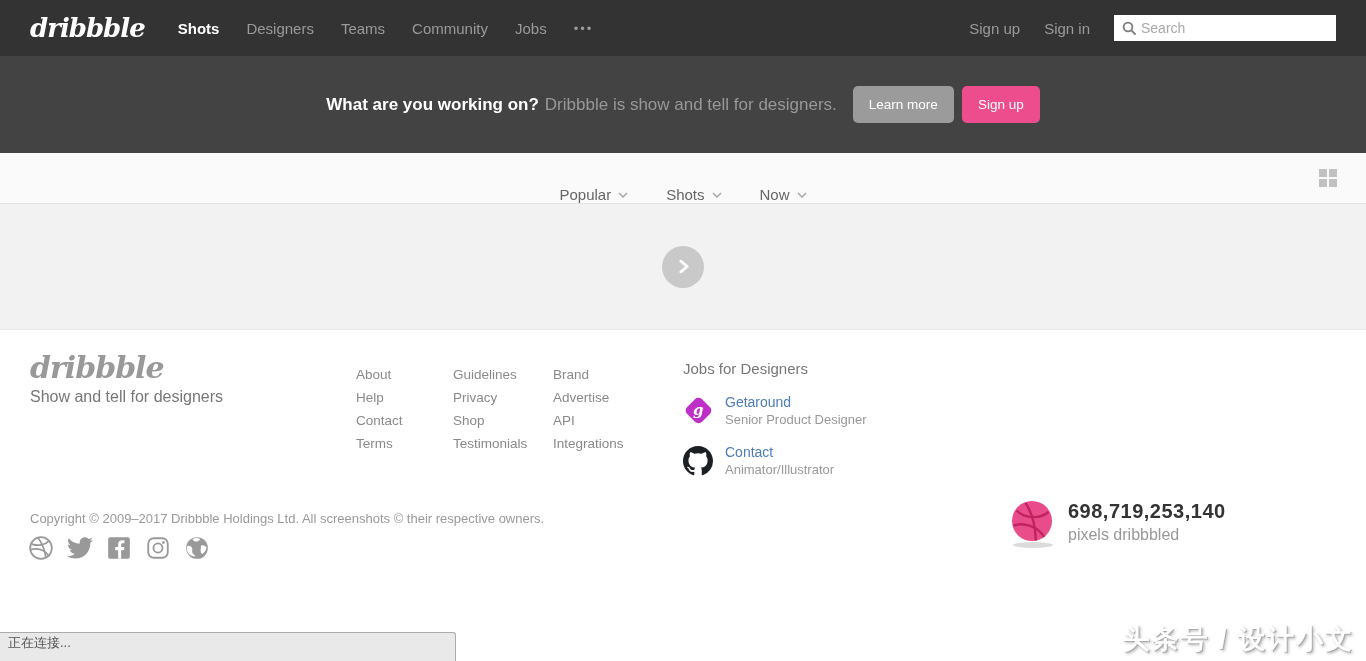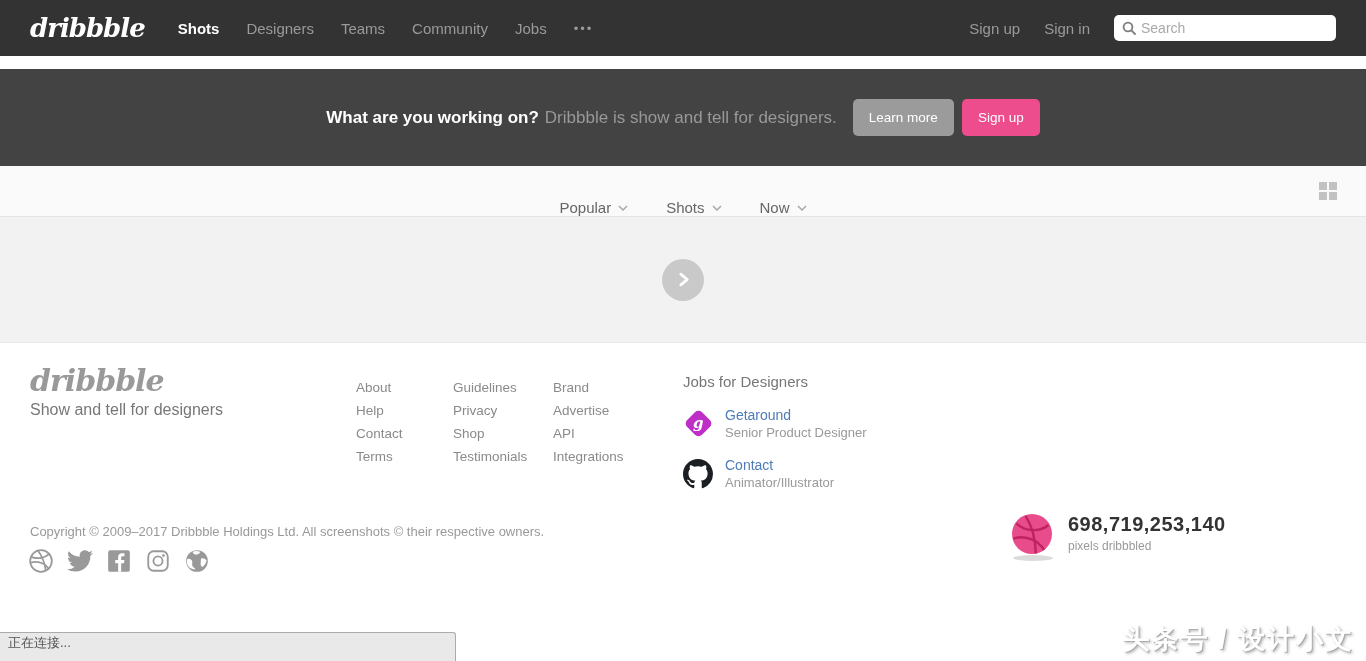--- a/index.html
+++ b/index.html
@@ -18,32 +18,32 @@
     letter-spacing:-1px; cursor:pointer;
   }
   .topnav .script-logo { color:#ffffff; font-size:26px; }
   .topnav-items { display:flex; align-items:center; gap:27px; margin-left:33px; list-style:none; }
   .topnav-items li { font-size:15px; color:#9a9a9a; cursor:pointer; }
   .topnav-items li.active { color:#ffffff; font-weight:bold; }
   .ellipsis { color:#9a9a9a; font-size:13px; letter-spacing:2px; cursor:pointer; margin-left:27px; }
   .topnav-right { margin-left:auto; display:flex; align-items:center; gap:24px; }
   .auth-link { font-size:15px; color:#9a9a9a; cursor:pointer; }
   .searchbox {
-    width:222px; height:26px; background:#ffffff; border-radius:5px;
+    width:222px; height:26px; background:#ffffff; border-radius:0;
     display:flex; align-items:center; padding:0 8px; gap:5px;
   }
   .searchbox input {
     border:none; outline:none; flex:1; font-size:14px; color:#444;
     font-family:"Liberation Sans", sans-serif; background:transparent;
   }
   .searchbox input::placeholder { color:#a9a9a9; }
 
   
   .hero {
-    height:97px; background:#434343; display:flex; align-items:center; justify-content:center;margin-top:13px;
+    height:97px; background:#434343; display:flex; align-items:center; justify-content:center;
   }
   .hero-question { font-size:17px; font-weight:bold; color:#ffffff; }
   .hero-statement { font-size:17px; color:#989898; margin-left:6px; }
   .btn {
     display:inline-block; border:none; border-radius:5px; color:#ffffff;
     font-size:13.5px; font-family:"Liberation Sans", sans-serif;
     padding:11px 16px; cursor:pointer;
   }
   .btn-gray { background:#9b9b9b; margin-left:16px; }
   .btn-pink { background:#ee4d8d; margin-left:8px; }
@@ -96,21 +96,21 @@
   .copyright { position:absolute; left:30px; top:181px; font-size:13px; color:#999999; }
   .social-row { position:absolute; left:28px; top:205px; display:flex; gap:13px; }
   .social-row .sicon { cursor:pointer; display:block; }
   .pixels-block { position:absolute; left:1010px; top:170px; display:flex; gap:12px; }
   .ball-wrap { position:relative; width:46px; height:50px; }
   .ball-wrap .shadow {
     position:absolute; left:3px; bottom:2px; width:40px; height:6px;
     background:rgba(0,0,0,0.14); border-radius:50%;
   }
   .pixels-count { font-size:20px; font-weight:bold; color:#333333; letter-spacing:0.5px; }
-  .pixels-label { font-size:12px; color:#999999; margin-top:3px; }
+  .pixels-label { font-size:16px; color:#999999; margin-top:3px; }
 
   
   .statusbar {
     position:absolute; left:0; bottom:0; width:456px; height:29px;
     background:#e9e9e9; border:1px solid #ababab; border-left:none; border-bottom:none;
     border-top-right-radius:3px; font-size:13px; color:#555555; line-height:20px; padding-left:8px;
   }
   .watermark {
     position:absolute; right:12px; bottom:4px; font-size:27px; font-weight:bold;
     color:#ffffff; letter-spacing:2px;

